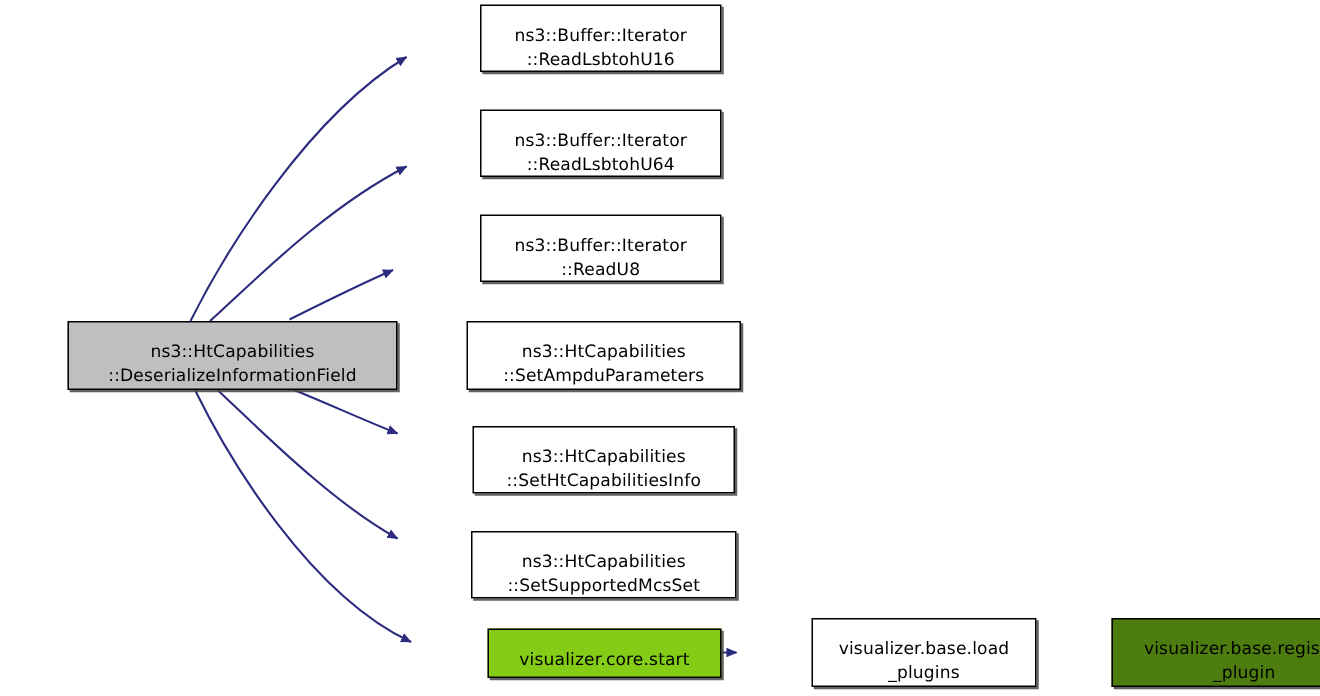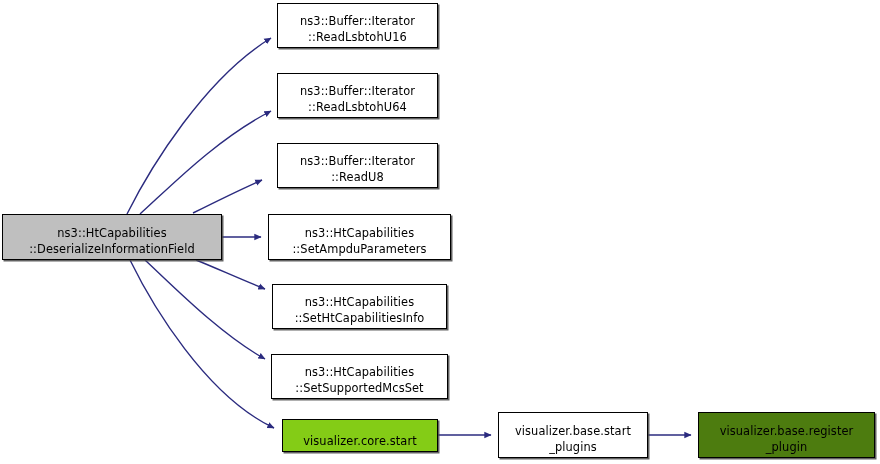--- a/index.html
+++ b/index.html
@@ -20,33 +20,34 @@
     left: 0;
     top: 0;
     width: 880px;
     height: 464px;
     pointer-events: none;
   }
   .node {
     position: absolute;
     box-sizing: border-box;
     display: flex;
-    align-items: flex-end;
+    align-items: flex-start;
     justify-content: center;
     text-align: center;
     font-size: 11.4px;
     line-height: 15.5px;
     color: #000000;
     letter-spacing: 0.1px;
     background: #ffffff;
     border: 1px solid #000000;
     box-shadow: 1.5px 1.5px 0 0 rgba(70,70,70,0.85);
     white-space: pre-line;
-    padding: 2px 3px;
+    padding: 12px 3px;
     z-index: 2;
+    margin-left: 43px;
   }
   .node.current {
     background: #bfbfbf;
     border: 1px solid #000000;
   }
   .node-label {
     display: block;
     white-space: pre-line;
   }
 </style>
@@ -83,19 +84,19 @@
 ::ReadLsbtohU64</span></div>
       <div class="node" style="left: 277px; top: 143px; width: 161px; height: 45px; background: rgb(255, 255, 255); border-color: rgb(0, 0, 0); color: rgb(0, 0, 0);"><span class="node-label">ns3::Buffer::Iterator
 ::ReadU8</span></div>
       <div class="node" style="left: 268px; top: 214px; width: 183px; height: 46px; background: rgb(255, 255, 255); border-color: rgb(0, 0, 0); color: rgb(0, 0, 0);"><span class="node-label">ns3::HtCapabilities
 ::SetAmpduParameters</span></div>
       <div class="node" style="left: 272px; top: 284px; width: 175px; height: 45px; background: rgb(255, 255, 255); border-color: rgb(0, 0, 0); color: rgb(0, 0, 0);"><span class="node-label">ns3::HtCapabilities
 ::SetHtCapabilitiesInfo</span></div>
       <div class="node" style="left: 271px; top: 354px; width: 177px; height: 45px; background: rgb(255, 255, 255); border-color: rgb(0, 0, 0); color: rgb(0, 0, 0);"><span class="node-label">ns3::HtCapabilities
 ::SetSupportedMcsSet</span></div>
       <div class="node" style="left: 282px; top: 419px; width: 156px; height: 33px; background: #84cc16; border-color: rgb(0, 0, 0); color: rgb(0, 0, 0);"><span class="node-label">visualizer.core.start</span></div>
-      <div class="node" style="left: 498px; top: 412px; width: 150px; height: 46px; background: rgb(255, 255, 255); border-color: rgb(0, 0, 0); color: rgb(0, 0, 0);"><span class="node-label">visualizer.base.start
+      <div class="node" style="left: 498px; top: 412px; width: 150px; height: 46px; background: rgb(255, 255, 255); border-color: rgb(0, 0, 0); color: rgb(0, 0, 0);"><span class="node-label">visualizer.base.load
 _plugins</span></div>
       <div class="node" style="left: 698px; top: 412px; width: 177px; height: 46px; background: #4d7c0f; border-color: rgb(0, 0, 0); color: rgb(0, 0, 0);"><span class="node-label">visualizer.base.register
 _plugin</span></div>
     </div>
 
 </div>
 
 </body></html>

